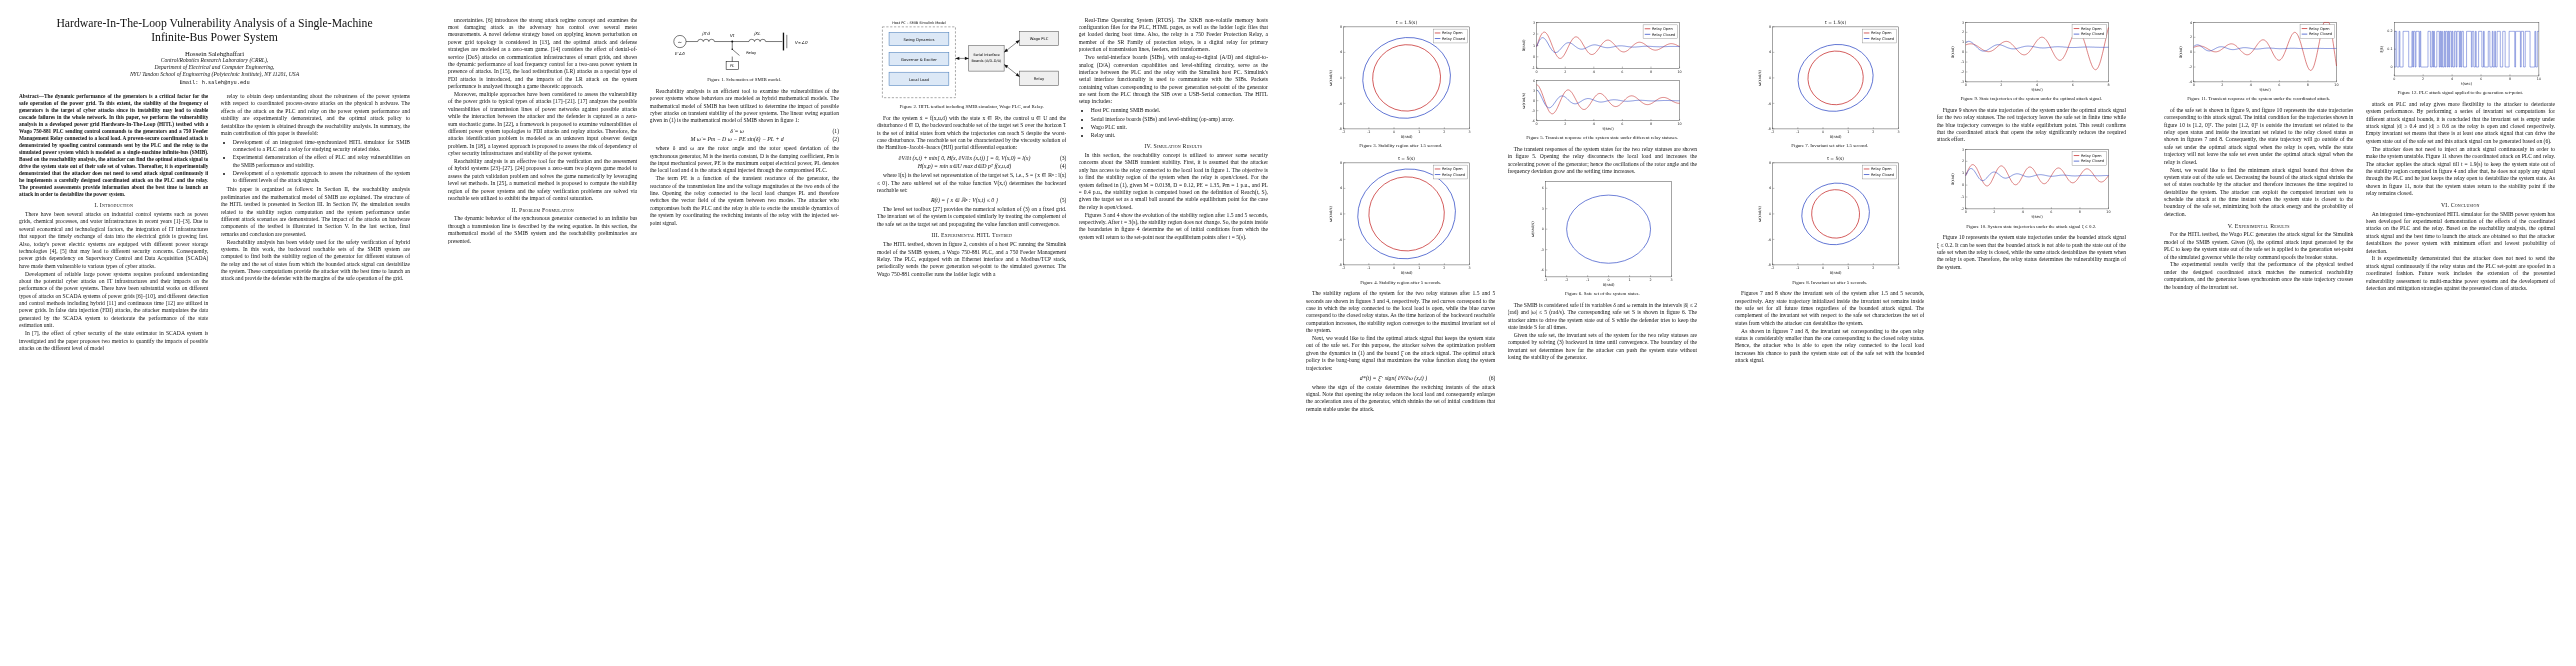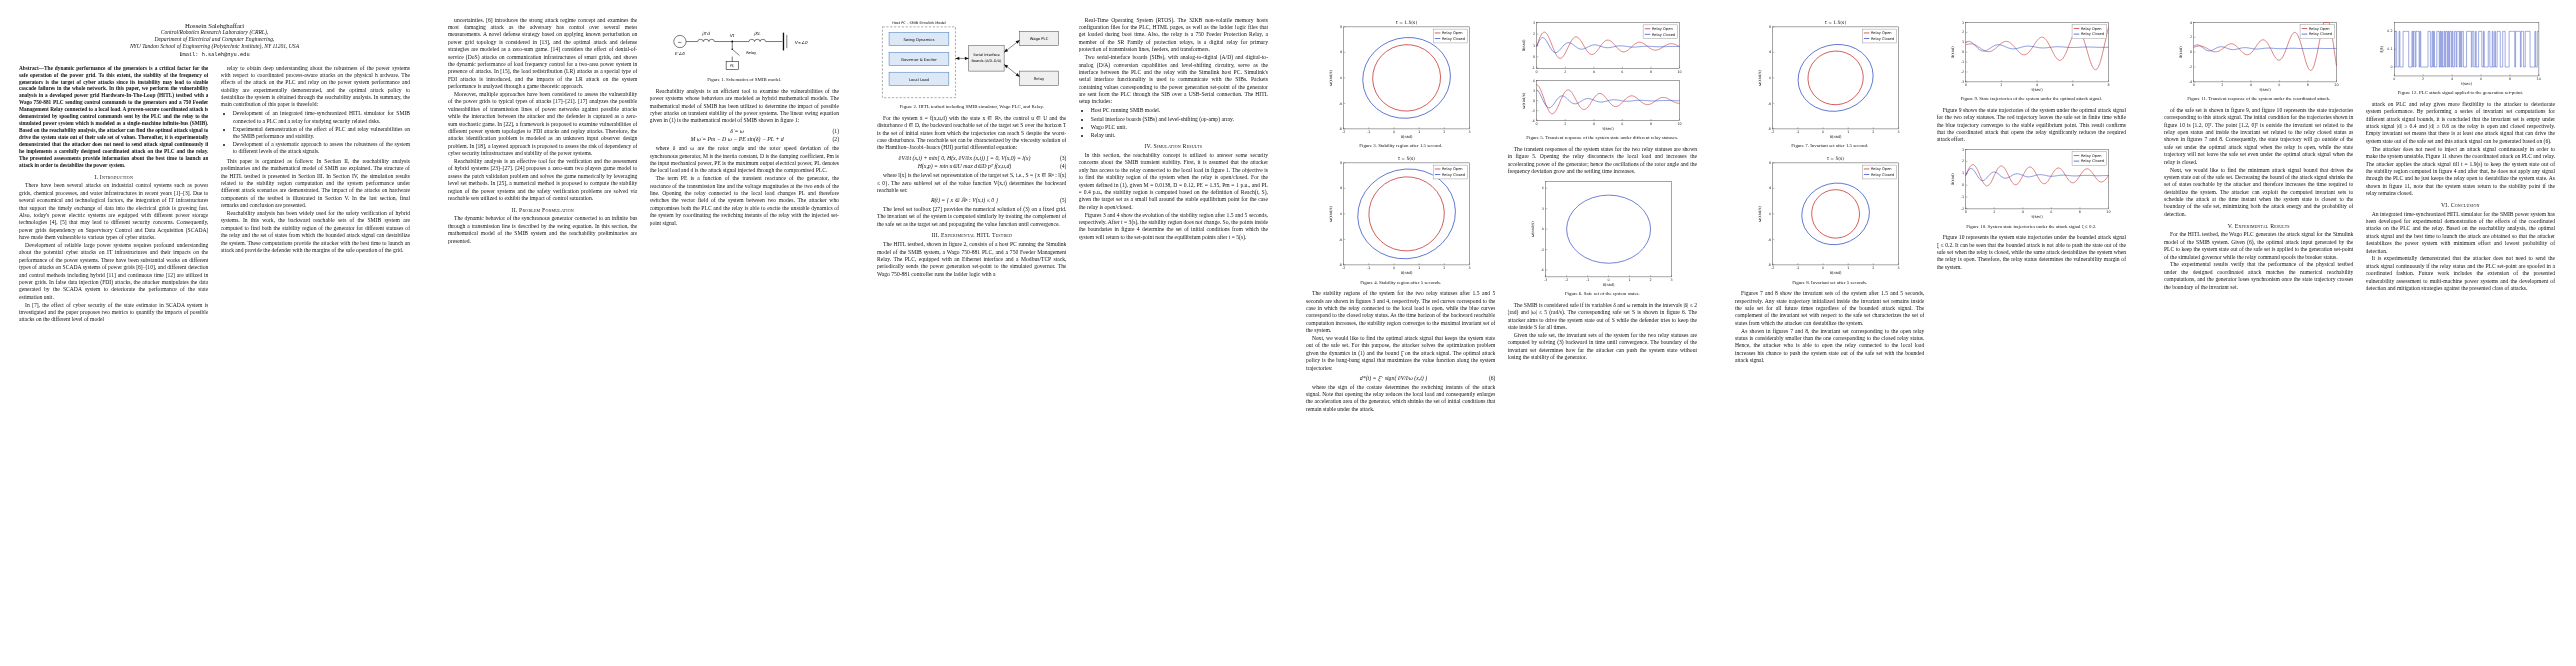--- a/index.html
+++ b/index.html
@@ -32,20 +32,21 @@
   svg text{font-family:"DejaVu Sans",sans-serif;}
 </style>
 </head>
 <body>
 
 <div class="canvas">
   <div class="arxiv">arXiv:1807.09213v1  [eess.SP]  24 Jul 2018</div>
 
   <div class="page">
     <header class="titleblock">
+      <h1>Hardware-In-The-Loop Vulnerability Analysis of a Single-Machine Infinite-Bus Power System</h1>
       <div class="author">Hossein Salehghaffari</div>
       <div class="affil">Control/Robotics Research Laboratory (CRRL),</div>
       <div class="affil">Department of Electrical and Computer Engineering,</div>
       <div class="affil">NYU Tandon School of Engineering (Polytechnic Institute), NY 11201, USA</div>
       <div class="email">Email: h.saleh@nyu.edu</div>
     </header>
     <div class="cols">
       <div class="col h-p1">
         <p class="para abstract">Abstract—The dynamic performance of the generators is a critical factor for the safe operation of the power grid. To this extent, the stability of the frequency of generators is the target of cyber attacks since its instability may lead to sizable cascade failures in the whole network. In this paper, we perform the vulnerability analysis in a developed power grid Hardware-In-The-Loop (HITL) testbed with a Wago 750-881 PLC sending control commands to the generators and a 750 Feeder Management Relay connected to a local load. A proven-secure coordinated attack is demonstrated by spoofing control commands sent by the PLC and the relay to the simulated power system which is modeled as a single-machine infinite-bus (SMIB). Based on the reachability analysis, the attacker can find the optimal attack signal to drive the system state out of their safe set of values. Thereafter, it is experimentally demonstrated that the attacker does not need to send attack signal continuously if he implements a carefully designed coordinated attack on the PLC and the relay. The presented assessments provide information about the best time to launch an attack in order to destabilize the power system.</p>
         <h4 class="sec">I. Introduction</h4>

